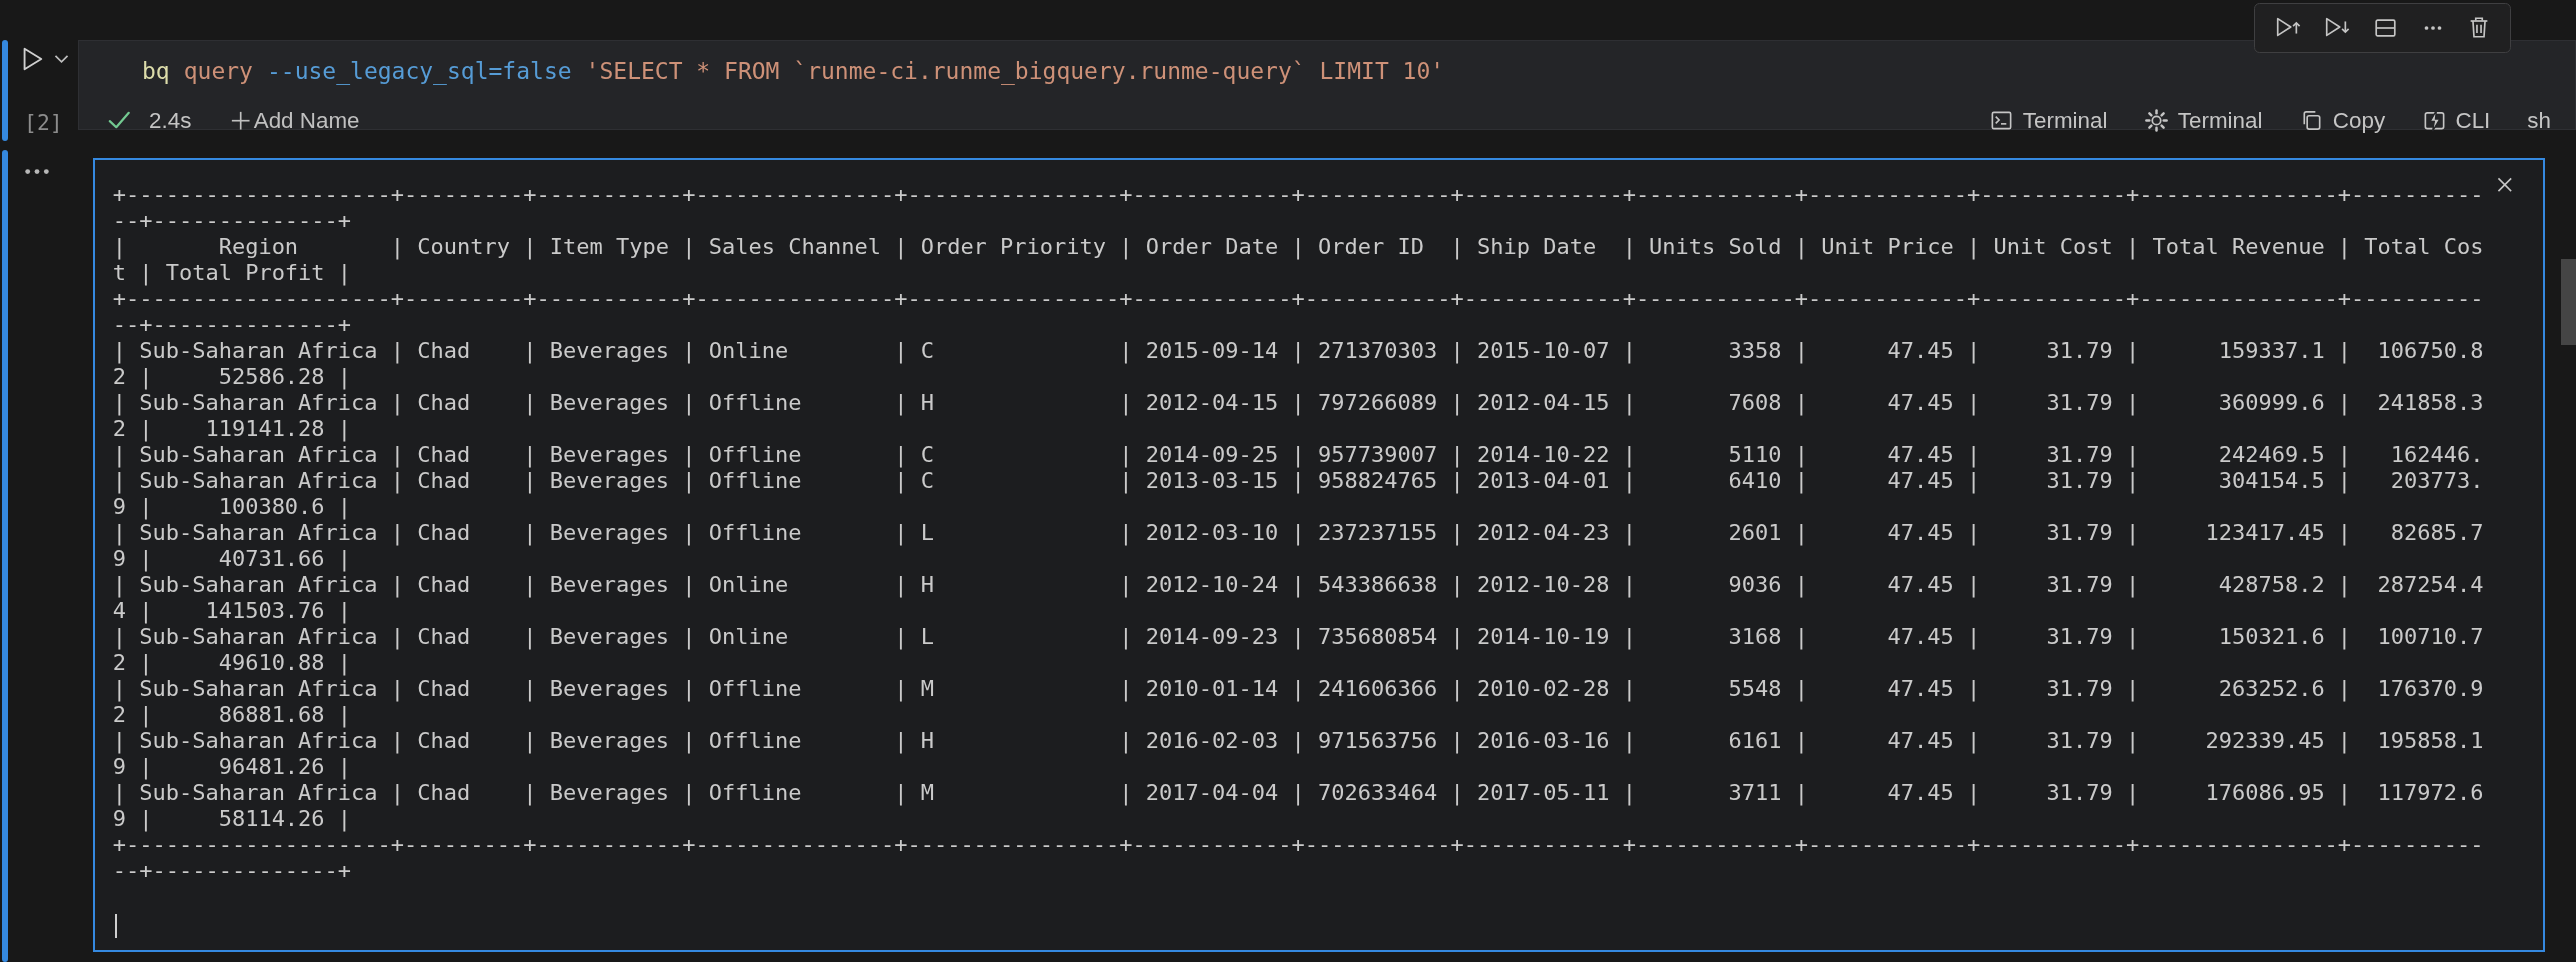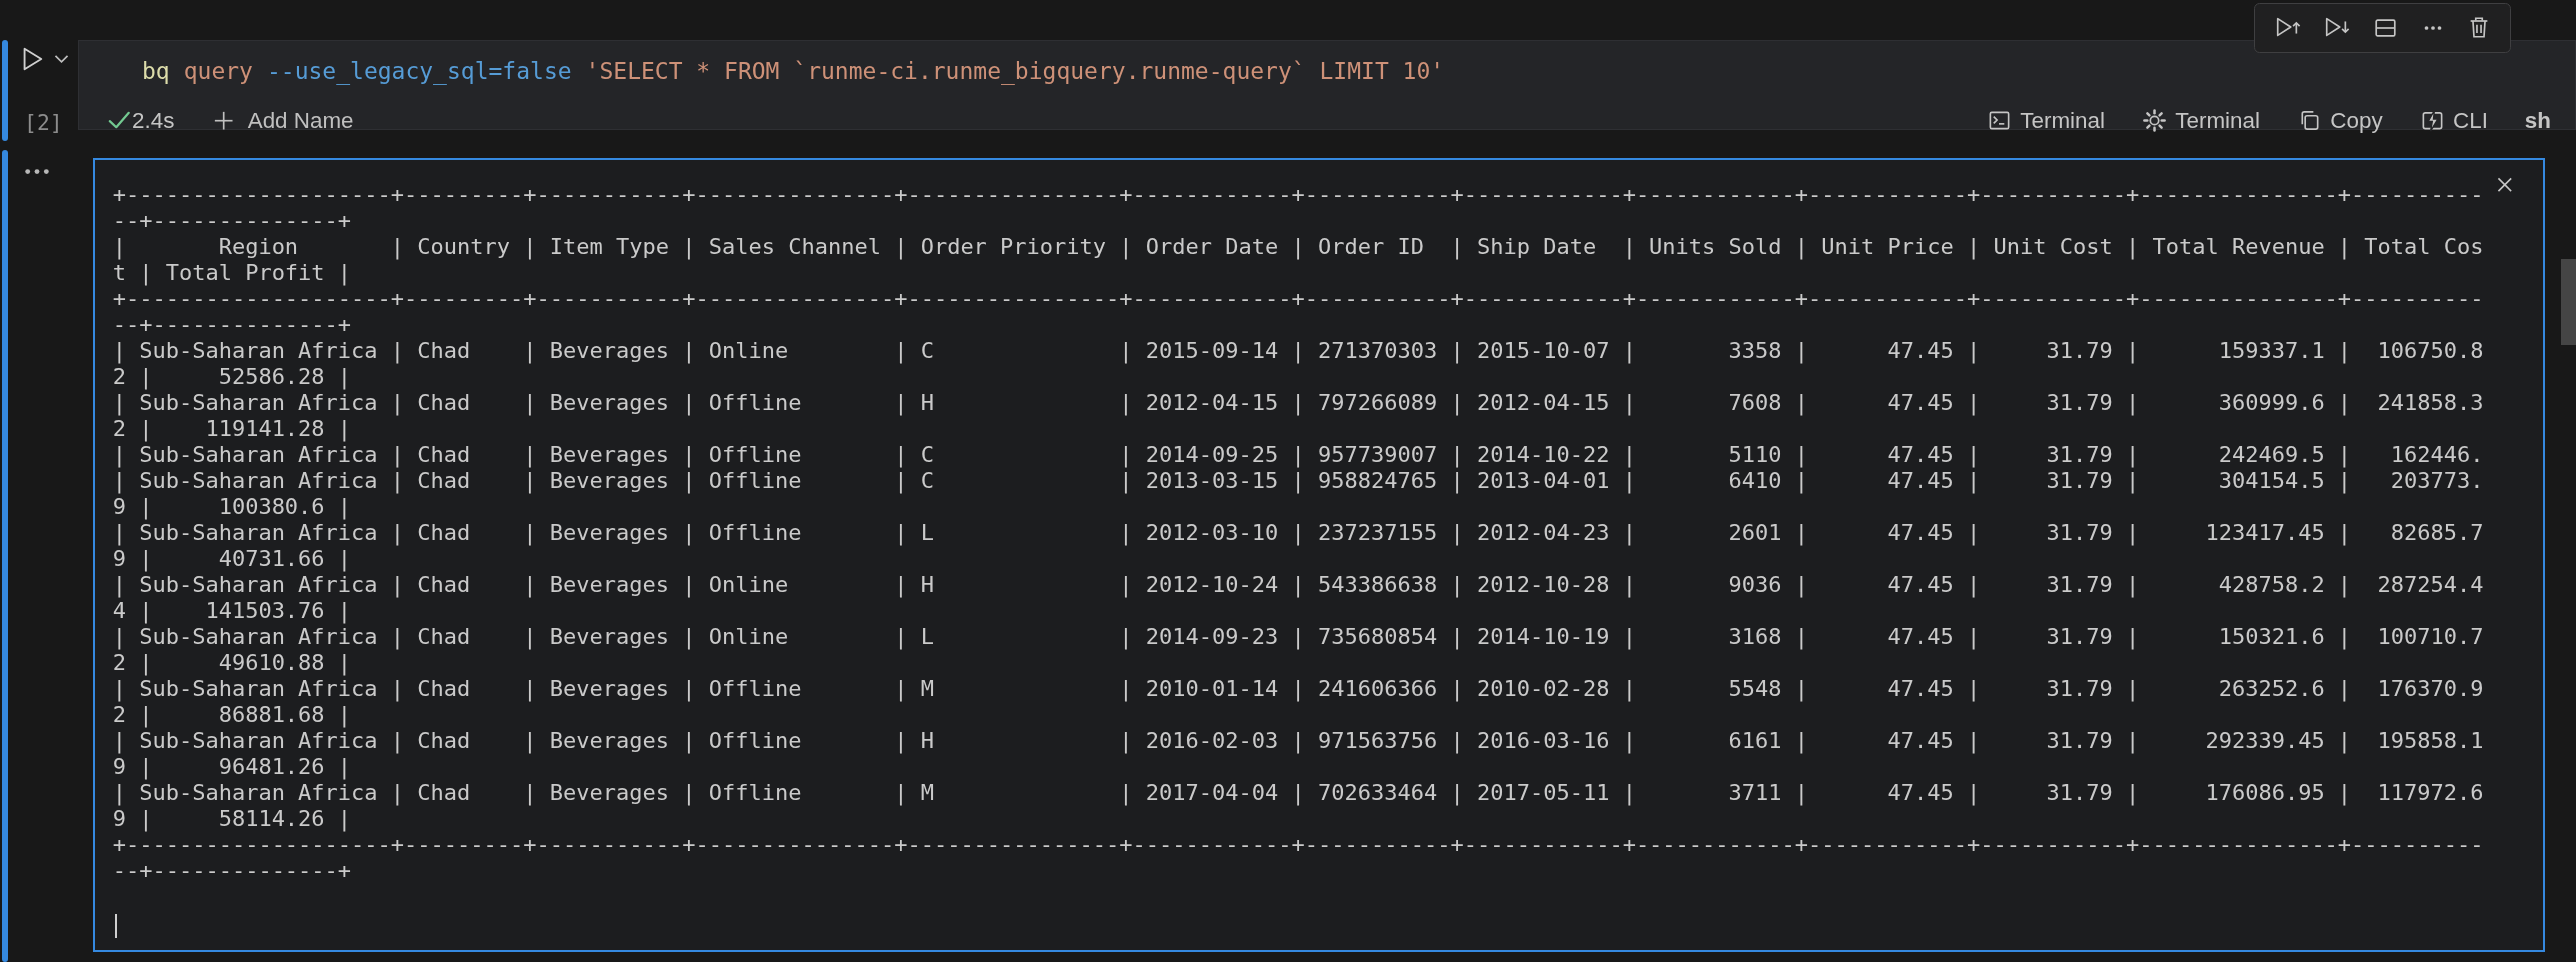--- a/index.html
+++ b/index.html
@@ -23,25 +23,25 @@
               background:#242528;border:0.9px solid #2e2f33;box-sizing:border-box;}
   .cmd-row{height:59px;display:flex;align-items:center;padding-left:63px;
            font-family:"DejaVu Sans Mono",monospace;font-size:23px;white-space:pre;}
   .tok{margin-right:14px;}
   .tok-cmd{color:#dcdcaa;}
   .tok-arg{color:#ce9178;}
   .tok-flag{color:#569cd6;}
   .tok-str{color:#ce9178;margin-right:0;text-align:right;}
   .status-row{height:41px;display:flex;align-items:center;padding:0 24px 0 28px;
               font-size:22.4px;color:#c5c5c5;}
-  .duration{}
-  .add-name{margin-left:39px;display:flex;align-items:center;gap:13px;cursor:pointer;color:#c0c0c0;text-align:center;}
+  .duration{margin-left:17px;}
+  .add-name{margin-left:39px;display:flex;align-items:center;gap:2px;cursor:pointer;color:#c0c0c0;text-align:center;}
   .status-right{margin-left:auto;display:flex;align-items:center;gap:37px;}
   .action{display:flex;align-items:center;gap:8.4px;cursor:pointer;}
-  .lang{color:#c5c5c5;cursor:pointer;font-weight:bold;}
+  .lang{color:#c5c5c5;cursor:pointer;}
 
   
   .toolbar{position:absolute;left:2254px;top:2.8px;width:257px;height:50px;box-sizing:border-box;
            background:#202021;border:1.9px solid #3f3f41;border-radius:5.6px;
            display:flex;align-items:center;justify-content:space-around;padding:0 7.5px;z-index:5;}
   .tbtn{display:flex;align-items:center;justify-content:center;cursor:pointer;color:#c5c5c5;}
 
   
   .output-box{position:absolute;left:93px;top:158px;width:2452px;height:794px;box-sizing:border-box;
               background:#1c1d1f;border:2.8px solid var(--accent);}

